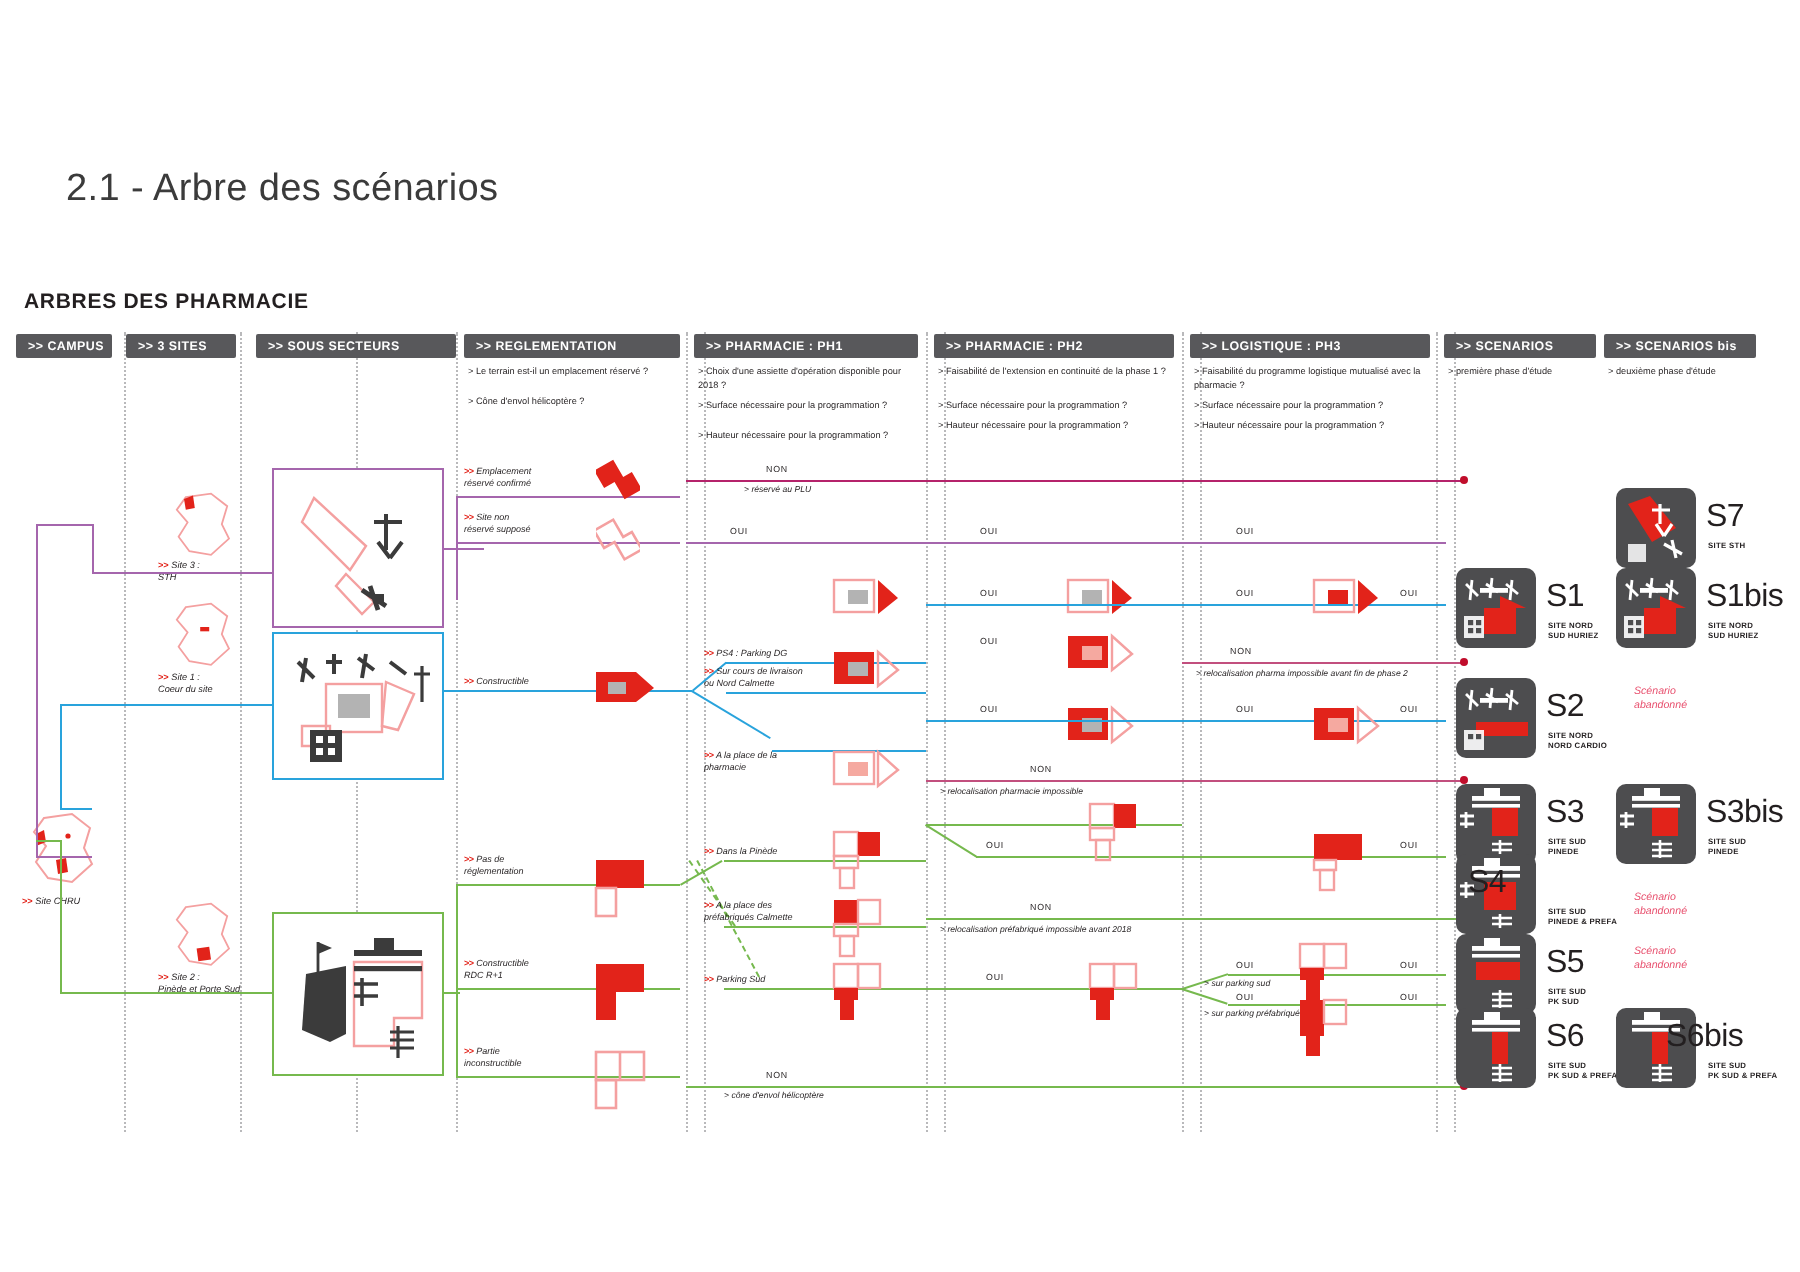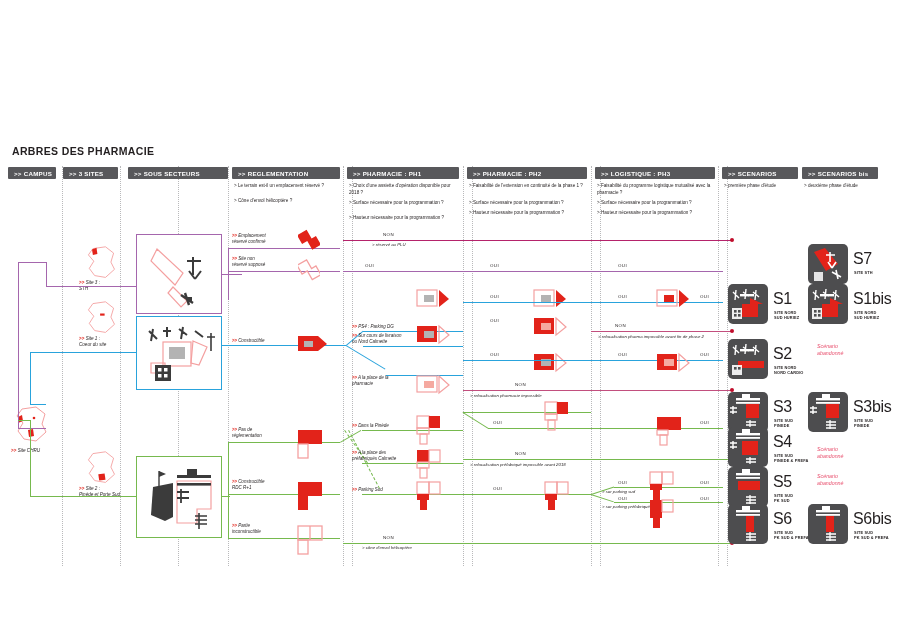--- a/index.html
+++ b/index.html
@@ -63,20 +63,21 @@
   
   .thumbframe{position:absolute;box-sizing:border-box;border-width:1.3px;border-style:solid;background:#fff;}
   .minimap{position:absolute;}
   .plan{position:absolute;}
 </style>
 </head>
 <body>
 
 <div id="root">
 
+  <div class="slide-title">2.1 - Arbre des scénarios</div>
   <div class="board-title">ARBRES DES PHARMACIE</div>
 
   <div class="vsep" style="left:62px"></div>
   <div class="vsep" style="left:120px"></div>
   <div class="vsep" style="left:178px"></div>
   <div class="vsep" style="left:228px"></div>
   <div class="vsep" style="left:343px"></div>
   <div class="vsep" style="left:352px"></div>
   <div class="vsep" style="left:463px"></div>
   <div class="vsep" style="left:472px"></div>
@@ -610,21 +611,21 @@
   <div class="scen" style="left:728px;top:427px">
     <svg width="40" height="40" viewBox="0 0 40 40">
       <rect x="14" y="14" width="16" height="14" fill="#e2231a"></rect>
       <rect x="8" y="6" width="24" height="2.4" fill="#fff"></rect>
       <rect x="8" y="10" width="24" height="1.8" fill="#fff"></rect>
       <rect x="14" y="2" width="8" height="5" fill="#fff"></rect>
       <path d="M5 14 L5 22 M2 16 L9 16 M2 20 L9 20" stroke="#fff" stroke-width="1.4"></path>
       <path d="M22 30 L22 37 M18 32 L28 32 M18 35 L28 35" stroke="#fff" stroke-width="1.3"></path>
     </svg>
   </div>
-  <div class="scode" style="left:773px;top:433px">S4</div>
+  <div class="scode" style="left:734px;top:433px">S4</div>
   <div class="ssub" style="left:774px;top:453px">
     <span>SITE SUD</span><br>
     <span>PINEDE &amp; PREFA</span>
   </div>
   <div class="aband" style="left:817px;top:446px">
     <span>Scénario</span><br>
     <span>abandonné</span>
   </div>
 
   <div class="scen" style="left:728px;top:467px">
@@ -663,19 +664,19 @@
 
   <div class="scen" style="left:808px;top:504px">
     <svg width="40" height="40" viewBox="0 0 40 40">
       <rect x="18" y="12" width="8" height="16" fill="#e2231a"></rect>
       <rect x="8" y="6" width="24" height="2.4" fill="#fff"></rect>
       <rect x="8" y="10" width="24" height="1.8" fill="#fff"></rect>
       <rect x="14" y="2" width="8" height="5" fill="#fff"></rect>
       <path d="M22 28 L22 37 M18 30 L28 30 M18 33 L28 33 M18 36 L28 36" stroke="#fff" stroke-width="1.3"></path>
     </svg>
   </div>
-  <div class="scode" style="left:853px;top:510px">S6bis</div>
+  <div class="scode" style="left:833px;top:510px">S6bis</div>
   <div class="ssub" style="left:854px;top:530px">
     <span>SITE SUD</span><br>
     <span>PK SUD &amp; PREFA</span>
   </div>
 
 </div>
 
 </body></html>

